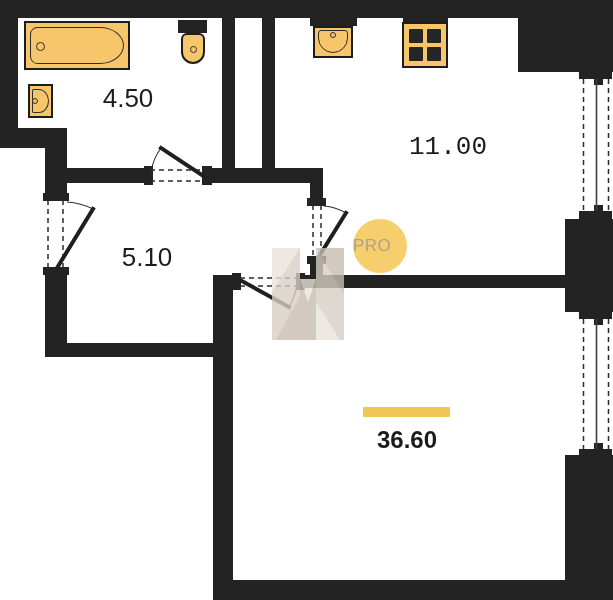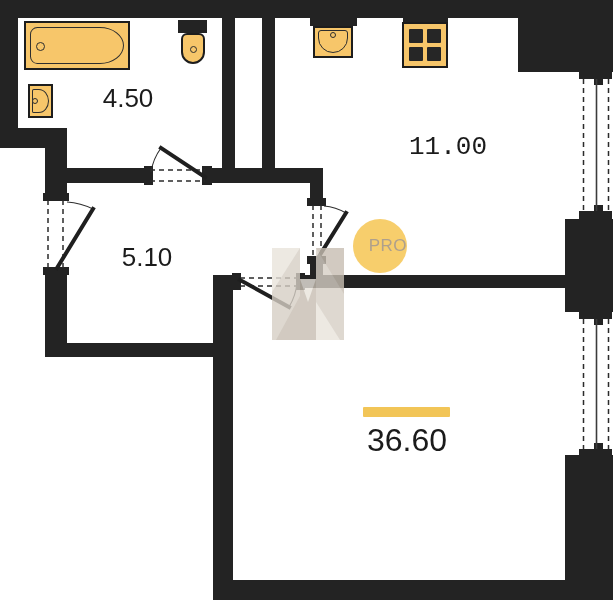--- a/index.html
+++ b/index.html
@@ -14,25 +14,25 @@
   .sill{position:absolute;background:var(--wall,#232323);}
   .fixture{position:absolute;background:var(--fixture);border:2px solid var(--fixture-border);box-sizing:border-box;}
   .inner{position:absolute;border:1.6px solid #2e2e2e;box-sizing:border-box;background:transparent;}
   .knob{position:absolute;border:1.6px solid #2e2e2e;border-radius:50%;box-sizing:border-box;background:var(--fixture);}
   .counter{position:absolute;background:var(--wall);}
   .burners{position:absolute;left:5px;top:5px;right:5px;bottom:5px;display:grid;
            grid-template-columns:1fr 1fr;grid-template-rows:1fr 1fr;gap:4px;}
   .burner{background:#262626;border-radius:1px;}
   .room-label{position:absolute;transform:translate(-50%,-50%);font-size:26px;color:var(--label-text);
               white-space:nowrap;letter-spacing:0;}
-  .total-label{position:absolute;transform:translate(-50%,-50%);font-size:32px;font-weight:400;
+  .total-label{position:absolute;transform:translate(-50%,-50%);font-size:24px;font-weight:700;
                color:var(--label-text);white-space:nowrap;}
   .accent-bar{position:absolute;left:363px;top:407px;width:87px;height:10px;background:var(--accent-bar);border-radius:1px;}
   #pro-badge{position:absolute;left:353px;top:219px;width:54px;height:54px;border-radius:50%;
-             background:var(--badge-bg);display:flex;align-items:center;justify-content:flex-end;
+             background:var(--badge-bg);display:flex;align-items:center;justify-content:flex-start;
              font-size:17px;letter-spacing:.5px;color:var(--badge-text);font-weight:400;}
   svg.overlay{position:absolute;left:0;top:0;pointer-events:none;}
   .dash{stroke:var(--line);stroke-width:1.5;stroke-dasharray:5 4;fill:none;}
   .leaf{stroke:#1f1f1f;stroke-width:4;fill:none;stroke-linecap:square;}
   .arc{stroke:#2e2e2e;stroke-width:1.1;fill:none;}
   .glaze{stroke:#3c3c3c;stroke-width:1.6;fill:none;}
   .wm-a{fill:var(--wm-light);} .wm-b{fill:var(--wm-mid);} .wm-c{fill:var(--wm-dark);}
 </style>
 </head>
 <body>

